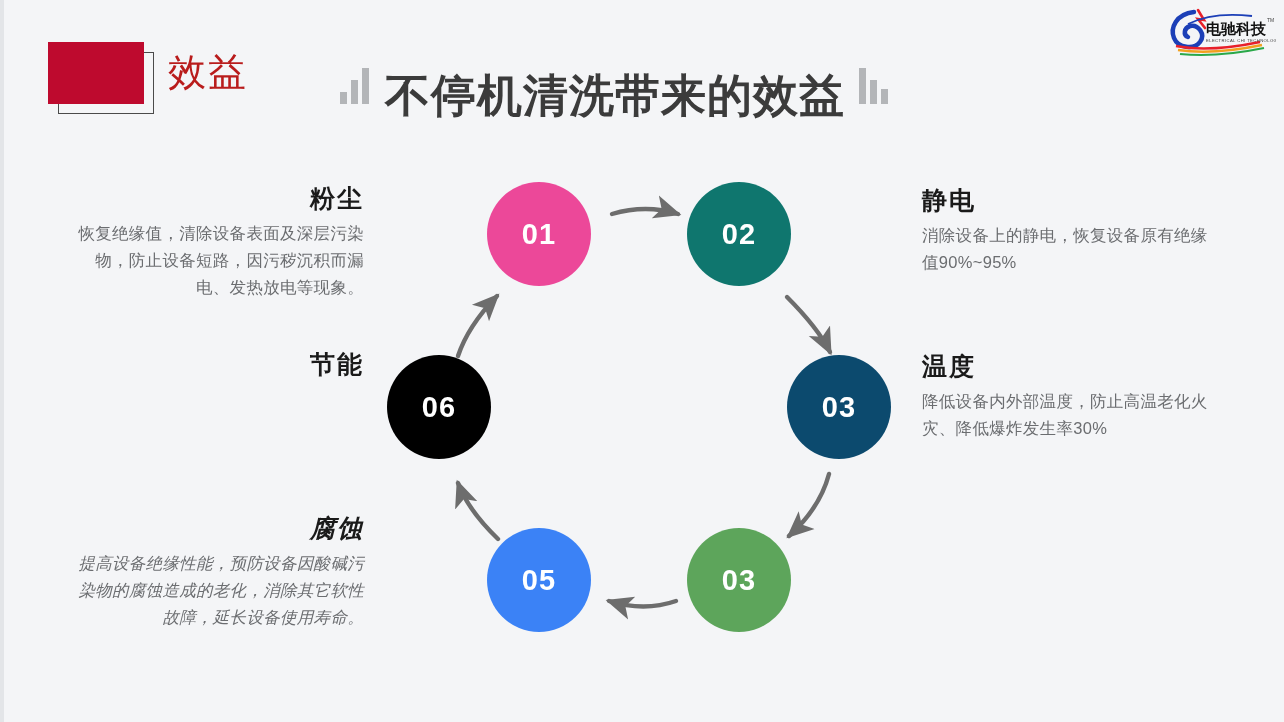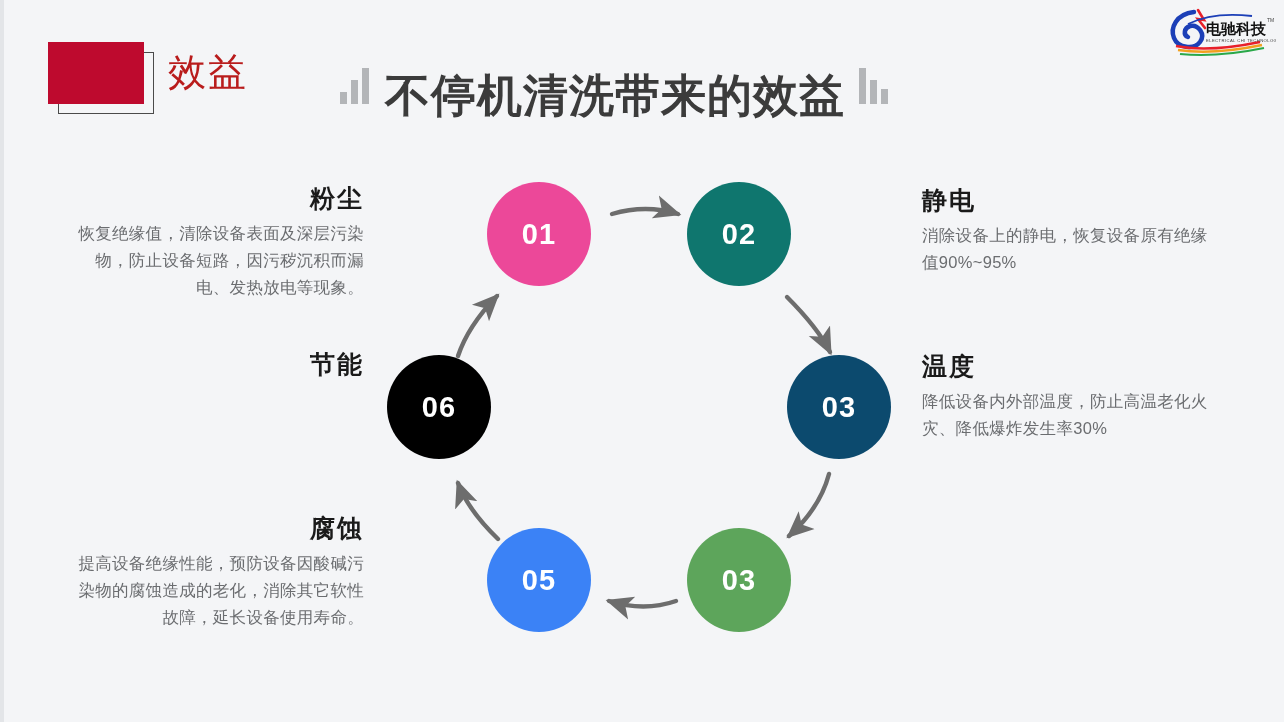--- a/index.html
+++ b/index.html
@@ -155,21 +155,21 @@
   .block p {
     margin: 0;
     font-size: 16.5px;
     color: #6b6d70;
     line-height: 27px;
     letter-spacing: 0.3px;
   }
 
   .b-dust   { top: 182px; }
   .b-energy { top: 348px; }
-  .b-corr   { top: 512px; }
+  .b-corr   { top: 512px; font-style: italic; }
   .b-static { top: 184px; }
   .b-temp   { top: 350px; }
   .b-noise  { top: 516px; }
 </style>
 </head>
 <body>
 
 <div id="slide">
 
   <div class="edge-rule"></div>

